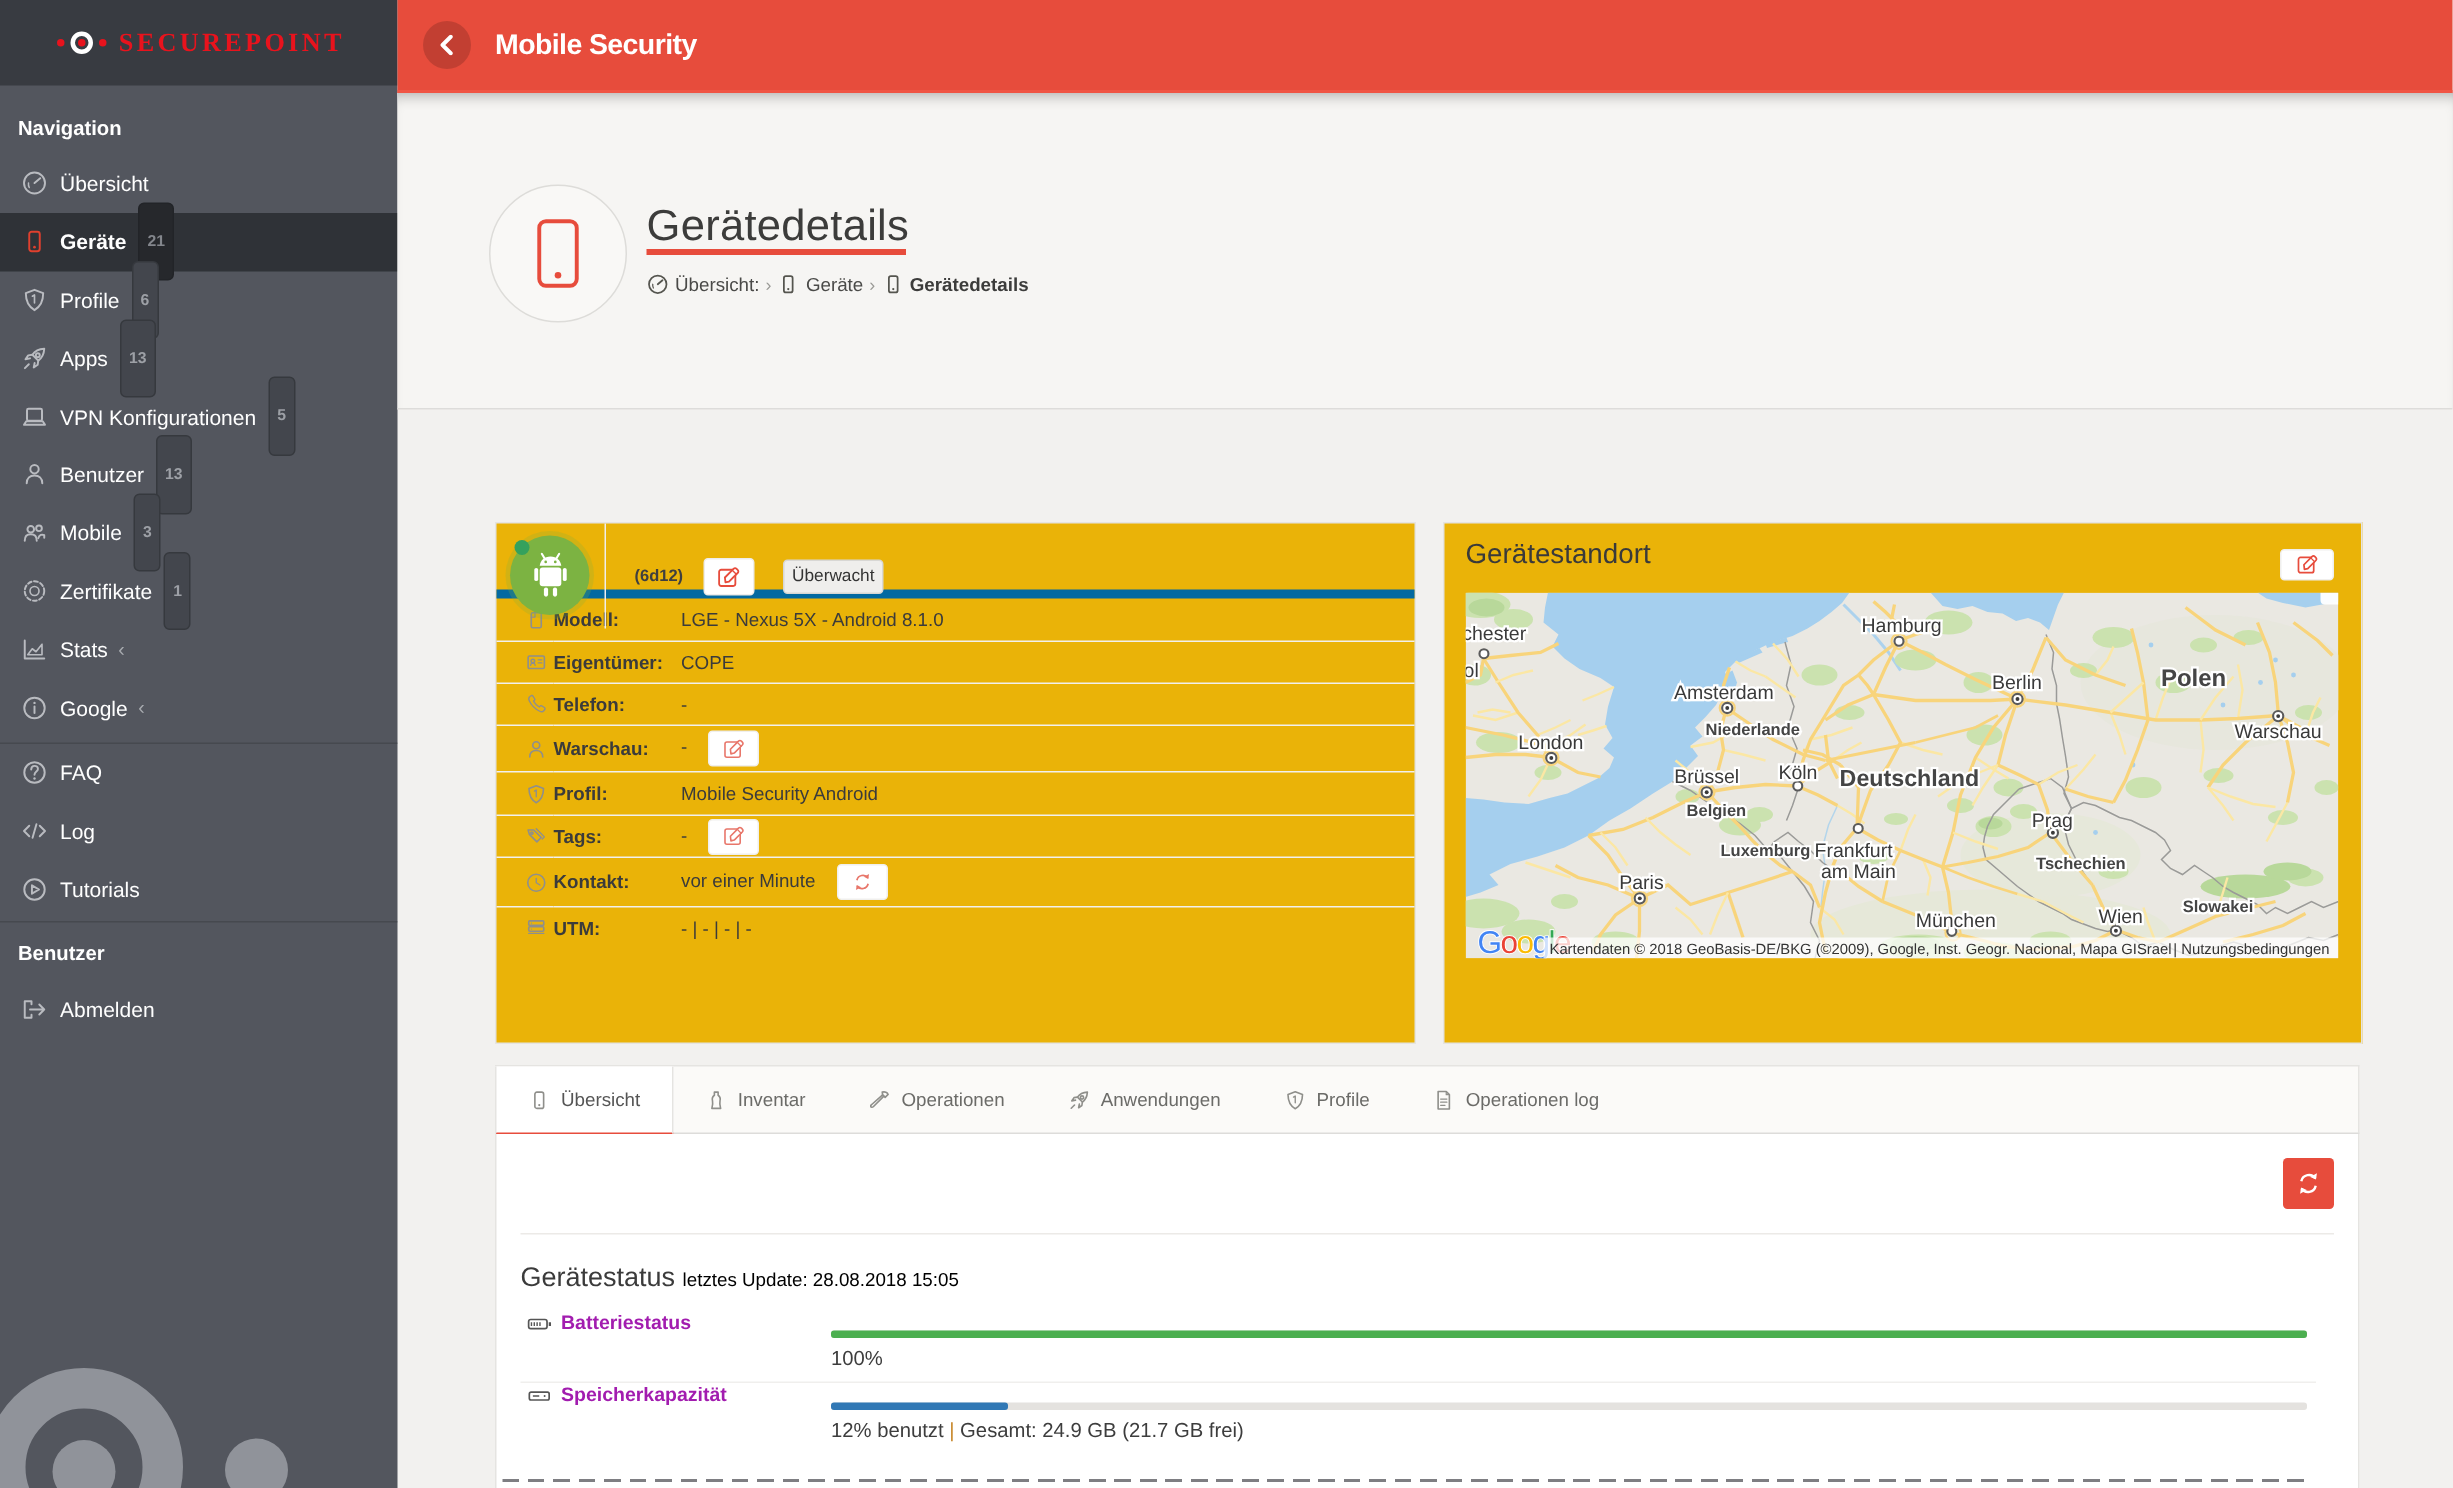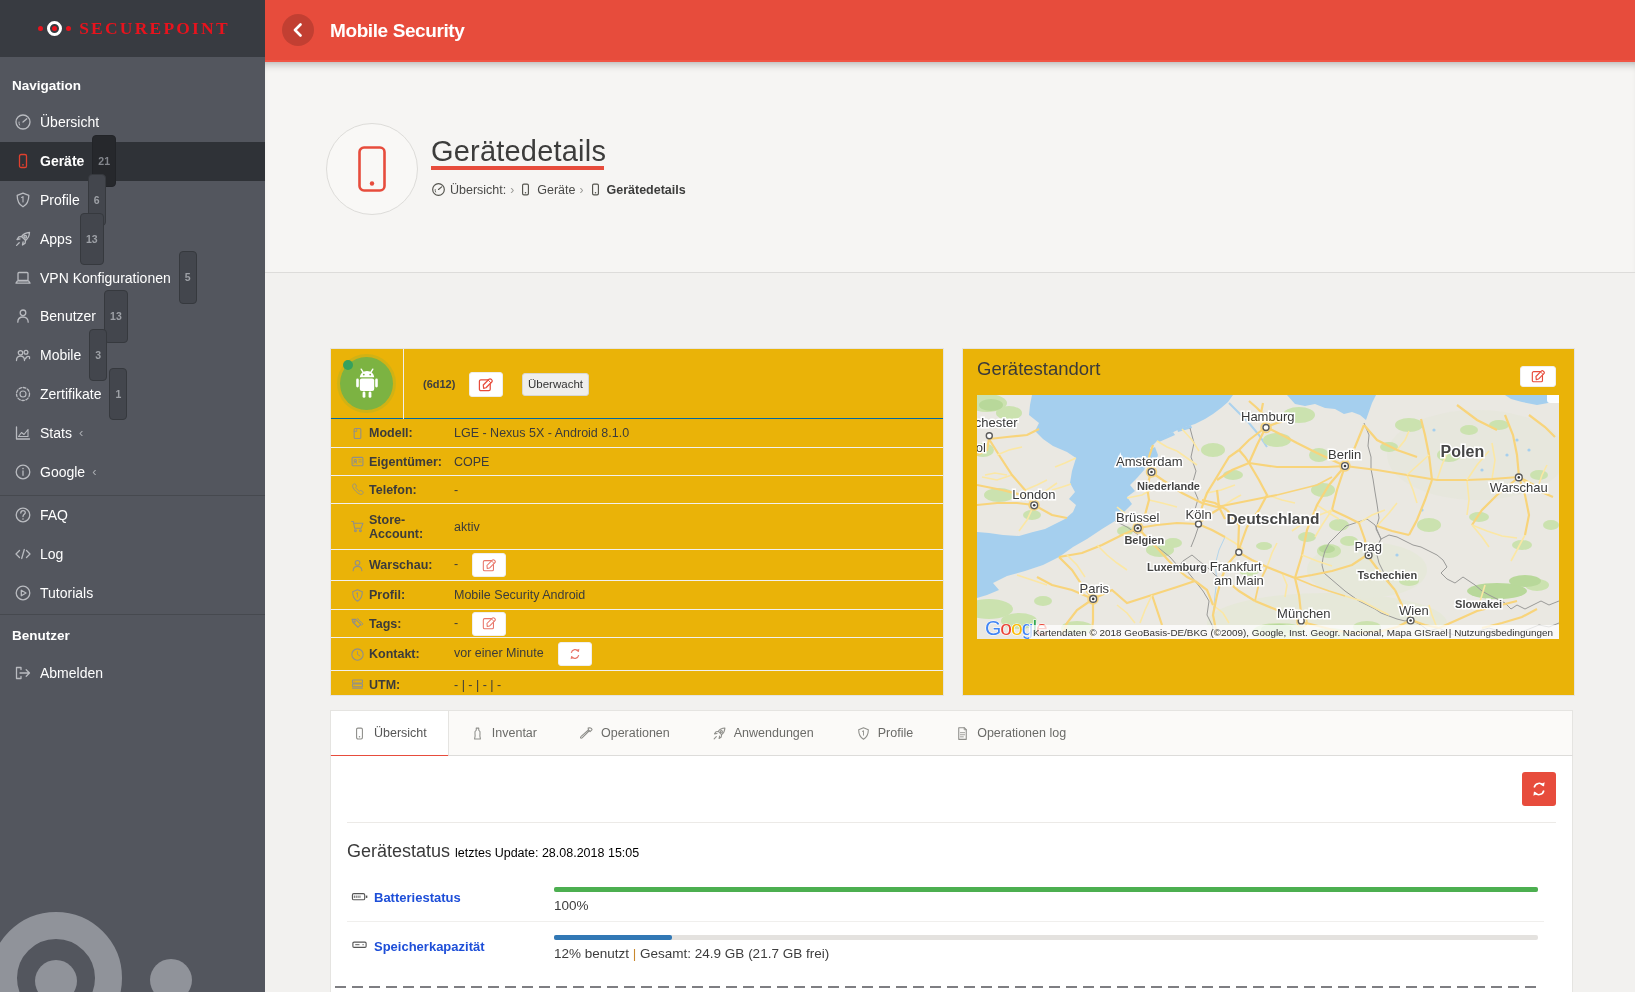--- a/index.html
+++ b/index.html
@@ -33,21 +33,21 @@
 #band h1 { position:absolute; left:166px; top:73px; font-size:29px; font-weight:normal; color:#3c3c3b; letter-spacing:0.2px; }
 #h1line { position:absolute; left:166px; top:104px; width:173px; height:4px; background:#e74c3c; }
 #crumbs { position:absolute; left:166px; top:120px; display:flex; align-items:center; font-size:12.5px; color:#4a4a48; }
 #crumbs .cico { margin-right:4px; color:#55554f; }
 #crumbs .sep { color:#9a9a96; margin:0 4px; font-size:12px; }
 #crumbs b { color:#3c3c3b; }
 
 .card { position:absolute; background:#eab308; border:1px solid #e5e4e1; }
 #devcard { left:65px; top:348px; width:614px; height:348px; }
 #mapcard { left:697px; top:348px; width:613px; height:348px; }
-#devhead { height:70px; border-bottom:1px solid #0369a1; position:relative; }
+#devhead { height:50px; border-bottom:6px solid #0369a1; position:relative; }
 #avcell { position:absolute; left:0; top:0; width:73px; height:70px; border-right:1px solid #efeeec; }
 #avatar { position:absolute; left:9px; top:8px; width:53px; height:53px; border-radius:50%; background:#7cb342; box-shadow:0 0 0 3px rgba(124,179,66,0.22); display:flex; align-items:center; justify-content:center; }
 #statusdot { position:absolute; left:12px; top:11px; width:10px; height:10px; border-radius:50%; background:#35a15d; }
 #devid { position:absolute; left:92px; top:0; line-height:70px; font-weight:bold; font-size:11px; color:#3f3f3f; }
 .btnxs { display:inline-flex; align-items:center; justify-content:center; width:34px; height:25px; background:#fff; border:1px solid #eeedeb; border-radius:3px; color:#e74c3c; }
 #devedit { position:absolute; left:138px; top:23px; }
 #overw { position:absolute; left:191px; top:24px; height:23px; padding:0 5px; background:#efeeec; border:1px solid #d8d7d4; border-radius:3px; font-size:11.5px; color:#333; line-height:21px; }
 table.dtab { width:100%; border-collapse:collapse; font-size:12.5px; color:#3b3b3b; }
 table.dtab td { border-bottom:1px solid #f1f0ee; padding:0; vertical-align:middle; }
 table.dtab tr:last-child td { border-bottom:none; }
@@ -63,21 +63,21 @@
 #tabs .tab { display:flex; align-items:center; padding:0 21px; height:100%; }
 #tabs .tab .tico { margin-right:7px; color:#8f8f8b; }
 #tabs .tab.on { background:#fff; border-right:1px solid #e5e4e1; border-bottom:3px solid #e74c3c; margin-bottom:-1px; height:47px; color:#555; margin-left:-1px; border-left:1px solid #e5e4e1; }
 
 #panel { position:absolute; left:65px; top:756px; width:1243px; height:236px; background:#fff; border-left:1px solid #e5e4e1; border-right:1px solid #e5e4e1; }
 #refreshbtn { position:absolute; right:16px; top:16px; width:34px; height:34px; background:#e74c3c; border-radius:3px; color:#fff; display:flex; align-items:center; justify-content:center; }
 #phr { position:absolute; left:16px; right:16px; top:66px; border-top:1px solid #eceae7; }
 #gstatus { position:absolute; left:16px; top:85px; font-size:18px; color:#3b3b3b; }
 #gstatus small { font-size:12.5px; color:#000000; }
 .srow { position:absolute; left:16px; right:28px;  height:48px; border-bottom:1px solid #f0efed; }
-.srow .slabel { position:absolute; left:4px; top:0; height:100%; display:flex; align-items:center; font-size:13px; font-weight:bold; color:#1d4ed8; }
+.srow .slabel { position:absolute; left:4px; top:0; height:100%; display:flex; align-items:flex-start; font-size:13px; font-weight:bold; color:#a21caf; }
 .srow .slabel .sico { margin-right:6px; color:#555; }
 .sbar { position:absolute; left:207px; top:13px; right:6px; height:5px; border-radius:2px; background:#e4e2df; }
 .sbar .fill { position:absolute; left:0; top:0; height:5px; border-radius:2px; }
 .sval { position:absolute; left:207px; top:24px; font-size:13.5px; color:#3d3d3d; }
 #dashline { position:absolute; left:4px; right:30px; top:230px; height:2px; background:repeating-linear-gradient(90deg,#7e7e82 0 11px,transparent 11px 17px); }
 </style>
 </head>
 <body>
 <div id="sidebar">
   <div id="sbhead">
@@ -308,29 +308,20 @@
               </svg></td>
             <td class="lb">Eigentümer:</td>
             <td class="vl">COPE</td>
           </tr>
 <tr style="height:28px">
             <td class="ic"><svg width="15" height="15" viewBox="0 0 18 18" fill="none" stroke="currentColor" stroke-width="1.3" stroke-linecap="round" stroke-linejoin="round" style="vertical-align:-3px">
                 <path d="M4 2.8 C3 3.6 2.8 5 3.4 6.2 C5 9.6 8.4 13 11.8 14.6 C13 15.2 14.4 15 15.2 14 L15.8 13.2 C16.2 12.7 16 12 15.5 11.6 L13.4 10.3 C13 10 12.4 10.1 12.1 10.5 L11.5 11.2 C10 10.4 7.6 8 6.8 6.5 L7.5 5.9 C7.9 5.6 8 5 7.7 4.6 L6.4 2.5 C6 2 5.3 1.8 4.8 2.2 Z" stroke-width="1.1"></path>
               </svg></td>
             <td class="lb">Telefon:</td>
             <td class="vl">-</td>
-          </tr>
-<tr style="height:46px">
-            <td class="ic"><svg width="15" height="15" viewBox="0 0 18 18" fill="none" stroke="currentColor" stroke-width="1.3" stroke-linecap="round" stroke-linejoin="round" style="vertical-align:-3px">
-                <path d="M2 3 L4 3 L5.5 11 L13.5 11 L15.5 5 L4.5 5"></path>
-                <circle cx="6.5" cy="14" r="1.1"></circle>
-                <circle cx="12.5" cy="14" r="1.1"></circle>
-              </svg></td>
-            <td class="lb">Store-Account:</td>
-            <td class="vl">aktiv</td>
           </tr>
 <tr style="height:31px">
             <td class="ic"><svg width="15" height="15" viewBox="0 0 18 18" fill="none" stroke="currentColor" stroke-width="1.3" stroke-linecap="round" stroke-linejoin="round" style="vertical-align:-3px">
                 <circle cx="9" cy="5.8" r="2.8"></circle>
                 <path d="M3.8 15.2 C3.8 11.8 6 10 9 10 C12 10 14.2 11.8 14.2 15.2"></path>
               </svg></td>
             <td class="lb">Warschau:</td>
             <td class="vl">-<span class="ibtn">
                 <svg width="15" height="15" viewBox="0 0 17 17" fill="none" stroke="currentColor" stroke-width="1.2" stroke-linecap="round" stroke-linejoin="round">
                   <rect x="1.5" y="3" width="11.5" height="11.5" rx="1.5"></rect>

